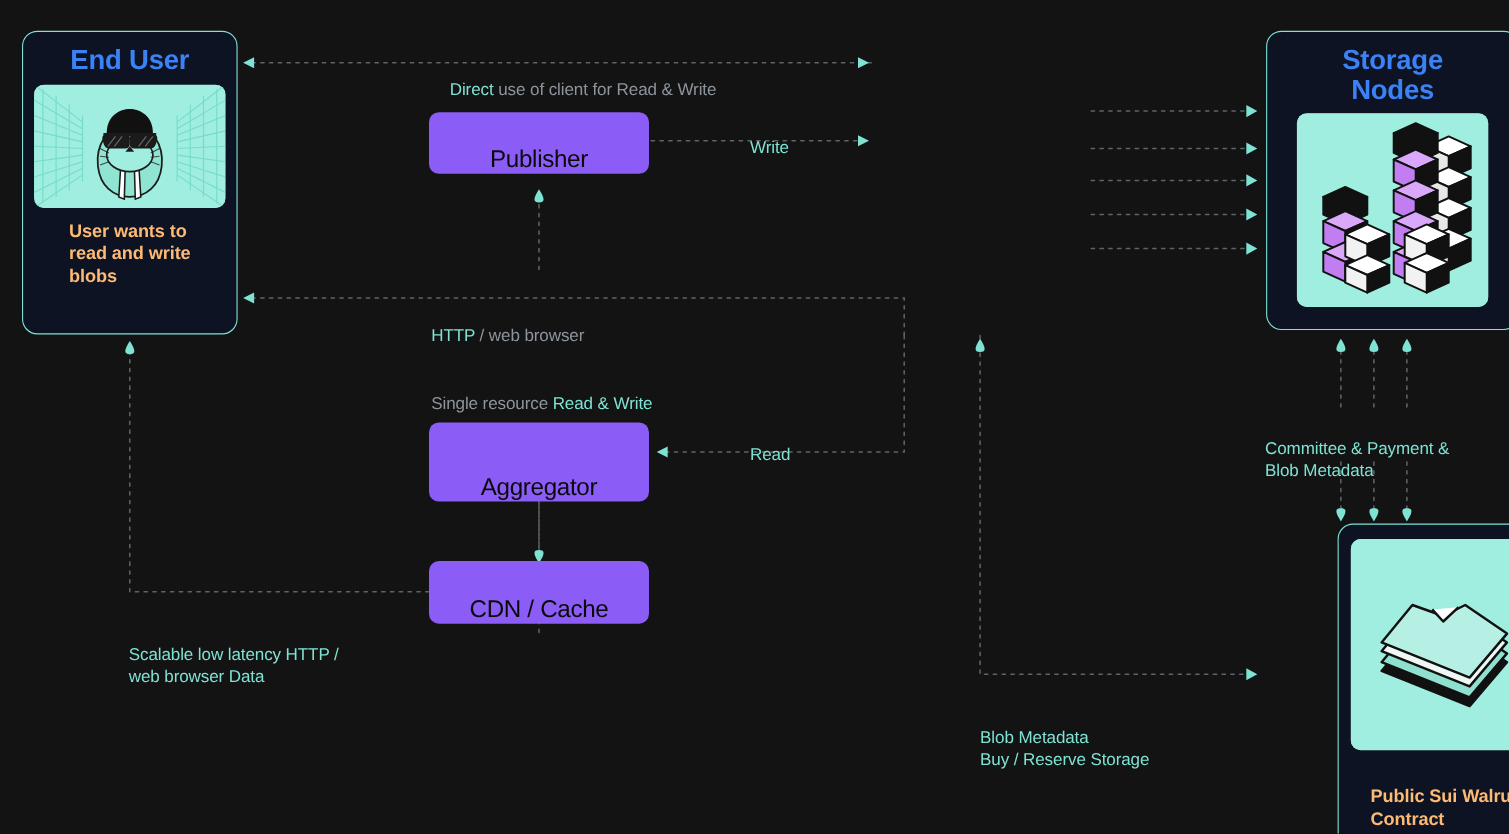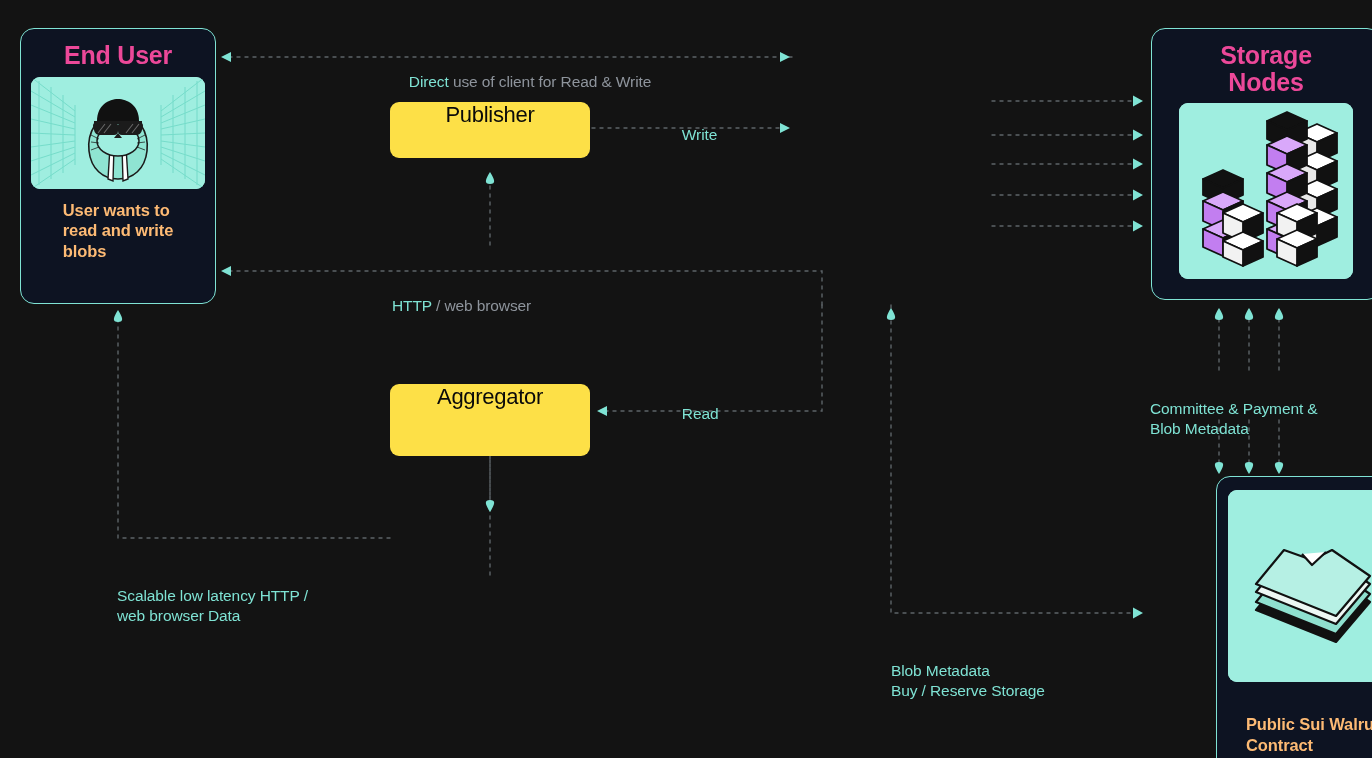--- a/index.html
+++ b/index.html
@@ -19,21 +19,21 @@
   .card{
     position:absolute;
     background:#0d1322;
     border:1.6px solid #7fe3d4;
     border-radius:14px;
     box-sizing:border-box;
     display:flex;flex-direction:column;align-items:center;
   }
   .card.purple{border-color:#c07ef0;}
   .card-title{
-    color:#ec4899;
+    color:#3b82f6;
     font-weight:700;
     font-size:25px;
     letter-spacing:-0.2px;
     text-align:center;
     line-height:1.06;
     margin-top:13px;
   }
   .card-art{
     border-radius:9px;
     overflow:hidden;
@@ -47,23 +47,23 @@
     font-size:16.5px;
     line-height:1.25;
     text-align:left;
     margin-top:11px;
     letter-spacing:-0.1px;
   }
 
   
   .pill{
     position:absolute;
-    background:#fde047;
+    background:#8b5cf6;
     border-radius:9px;
-    display:flex;align-items:flex-start;justify-content:center;
+    display:flex;align-items:flex-end;justify-content:center;
     color:#0a0a0a;
     font-size:22px;
     letter-spacing:-0.3px;
     box-sizing:border-box;
   }
 
   
   .lbl{
     position:absolute;
     font-size:15.5px;
@@ -342,36 +342,40 @@
     <div class="card-caption" style="white-space:pre-line;margin-top:14px;">Public Sui Walrus
 Contract</div>
   </div>
 
   <div class="pill" style="left:390px;top:102px;width:200px;height:56px;">
     <span>Publisher</span>
   </div>
   <div class="pill" style="left:390px;top:384px;width:200px;height:72px;">
     <span>Aggregator</span>
   </div>
+  <div class="pill" style="left:390px;top:510px;width:200px;height:57px;">
+    <span>CDN / Cache</span>
+  </div>
 
   <div class="lbl" style="left:392px;top:51px;">
     <span class="t">Direct</span><span> use of client for Read &amp; Write</span>
   </div>
 
   <div class="lbl allteal" style="left:665px;top:104px;">
     <span>Write</span>
   </div>
 
 
   <div class="lbl allteal" style="left:665px;top:383px;">
     <span>Read</span>
   </div>
 
   <div class="lbl" style="left:392px;top:255px;">
     <div><span class="t">HTTP</span><span> / web browser</span></div>
+    <div><span>Single resource </span><span class="t">Read &amp; Write</span></div>
   </div>
 
   <div class="lbl allteal" style="left:117px;top:565px;white-space:pre-line;">
     <span>Scalable low latency HTTP /
 web browser Data</span>
   </div>
 
   <div class="lbl allteal" style="left:1150px;top:378px;white-space:pre-line;">
     <span>Committee &amp; Payment &amp;
 Blob Metadata</span>

